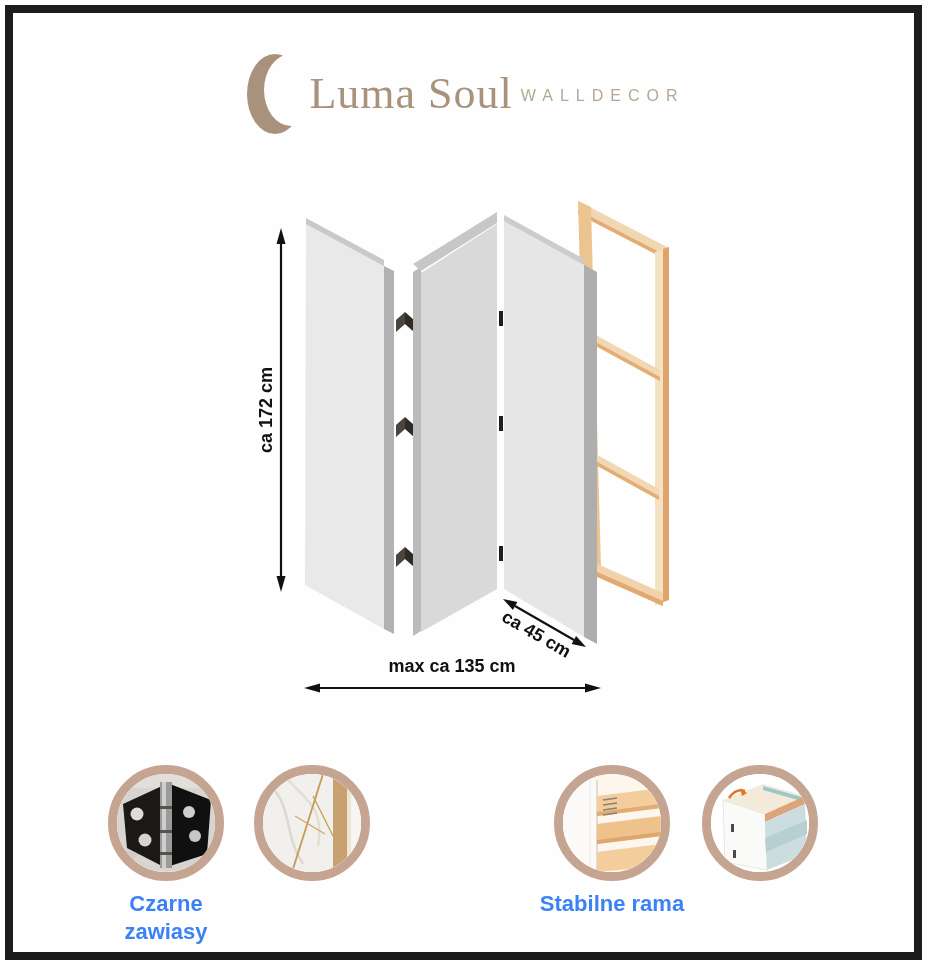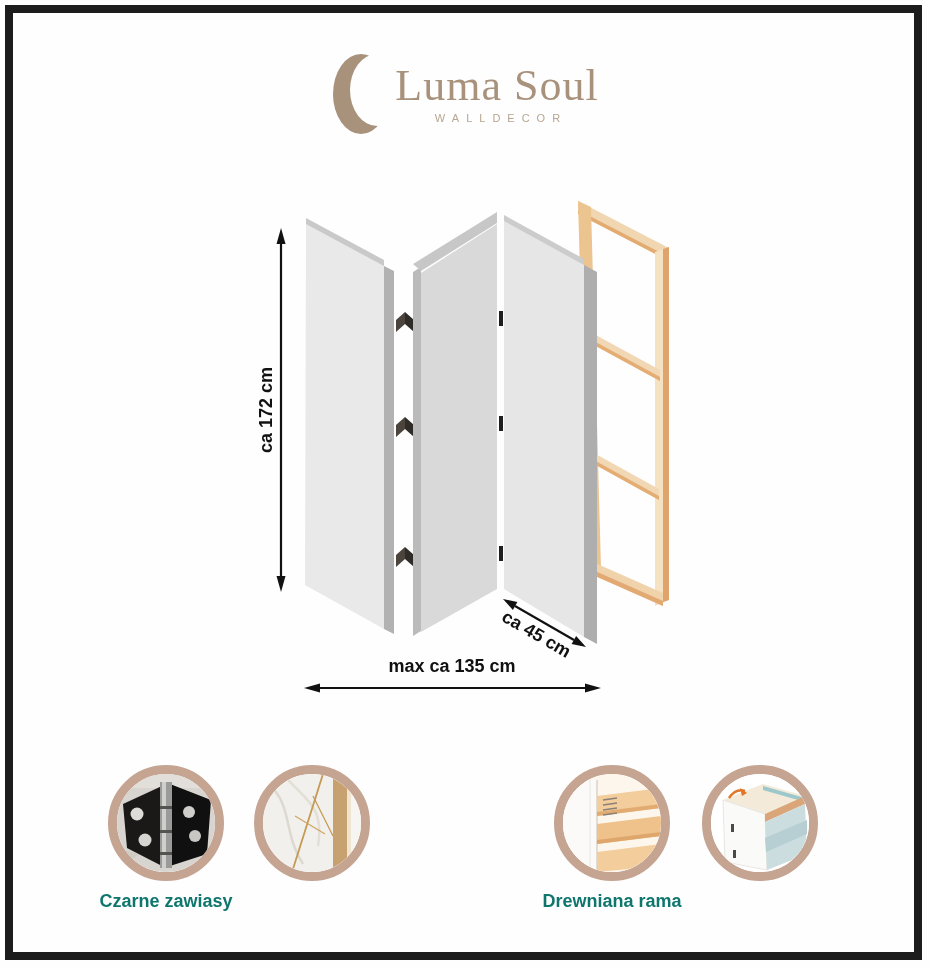--- a/index.html
+++ b/index.html
@@ -4,34 +4,34 @@
 <style>
   html,body{margin:0;padding:0;background:#ffffff;}
   .canvas{position:relative;width:930px;height:968px;background:#fefefe;overflow:hidden;
           font-family:"Liberation Sans", sans-serif;}
   .frame-border{position:absolute;left:5px;top:5px;right:8px;bottom:8px;
                 border:8px solid #1c1c1c;pointer-events:none;}
   
   .logo{position:absolute;top:52px;left:0;width:930px;display:flex;
         justify-content:center;align-items:center;gap:4px;}
   .moon{width:60px;height:84px;display:block;}
-  .logo-text{display:flex;flex-direction:column;align-items:center;}
+  .logo-text{display:flex;flex-direction:row;align-items:center;}
   .brand-name{font-family:"Liberation Serif", serif;font-size:44px;color:#a8927c;
               letter-spacing:1px;line-height:1;}
-  .brand-sub{font-size:11px;color:#b7a692;letter-spacing:7px;margin-top:4px;
+  .brand-sub{font-size:16px;color:#b7a692;letter-spacing:7px;margin-top:4px;
              margin-left:8px;}
   
   .diagram{position:absolute;left:230px;top:190px;width:480px;height:520px;}
   .dim-text{font-family:"Liberation Sans", sans-serif;font-size:18px;font-weight:bold;fill:#111111;}
   
   .feature{position:absolute;width:160px;text-align:center;}
   .feature-circle{width:116px;height:116px;box-sizing:border-box;margin:0 auto;
                   border:9px solid #c5a492;border-radius:50%;overflow:hidden;background:#fff;}
   .feature-circle svg{display:block;width:98px;height:98px;}
-  .feature-label{margin-top:9px;font-size:18px;font-weight:bold;color:#0f766e;line-height:1.25;}
+  .feature-label{margin-top:9px;font-size:22px;font-weight:bold;color:#3b82f6;line-height:1.25;}
   .f1{left:86px;top:765px;} .f2{left:232px;top:765px;} .f3{left:381px;top:765px;}
   .f4{left:532px;top:765px;} .f5{left:680px;top:765px;}
 </style>
 </head>
 <body>
 
 <div class="canvas">
   <div class="frame-border"></div>
 
   <header class="logo">
@@ -168,21 +168,21 @@
         <polygon points="34,38 98,30 98,34 34,42" fill="#e2ab72"></polygon>
         <polygon points="34,50 98,42 98,62 34,70" fill="#efc28c"></polygon>
         <polygon points="34,66 98,58 98,62 34,70" fill="#dfa66c"></polygon>
         <polygon points="34,78 98,70 98,92 34,98" fill="#f3cd9c"></polygon>
         <line x1="40" y1="26" x2="54" y2="24" stroke="#8a8178" stroke-width="1.5"></line>
         <line x1="40" y1="31" x2="54" y2="29" stroke="#8a8178" stroke-width="1.5"></line>
         <line x1="40" y1="36" x2="54" y2="34" stroke="#8a8178" stroke-width="1.5"></line>
         <line x1="40" y1="41" x2="54" y2="39" stroke="#8a8178" stroke-width="1.5"></line>
       </svg>
     </div>
-    <div class="feature-label">Drewniana rama</div>
+    <div class="feature-label">Stabilne rama</div>
   </div>
 
   <div class="feature f5">
     <div class="feature-circle">
       <svg viewBox="0 0 98 98">
         <rect width="98" height="98" fill="#ffffff"></rect>
         <polygon points="12,26 52,10 94,22 54,40" fill="#f3ead9"></polygon>
         <polygon points="52,12 94,24 94,28 52,16" fill="#9cc8cc"></polygon>
         <polygon points="12,26 54,40 56,96 14,88" fill="#fafaf9" stroke="#e8e6e2" stroke-width="1"></polygon>
         <polygon points="54,40 94,22 94,30 54,48" fill="#d9a579"></polygon>

